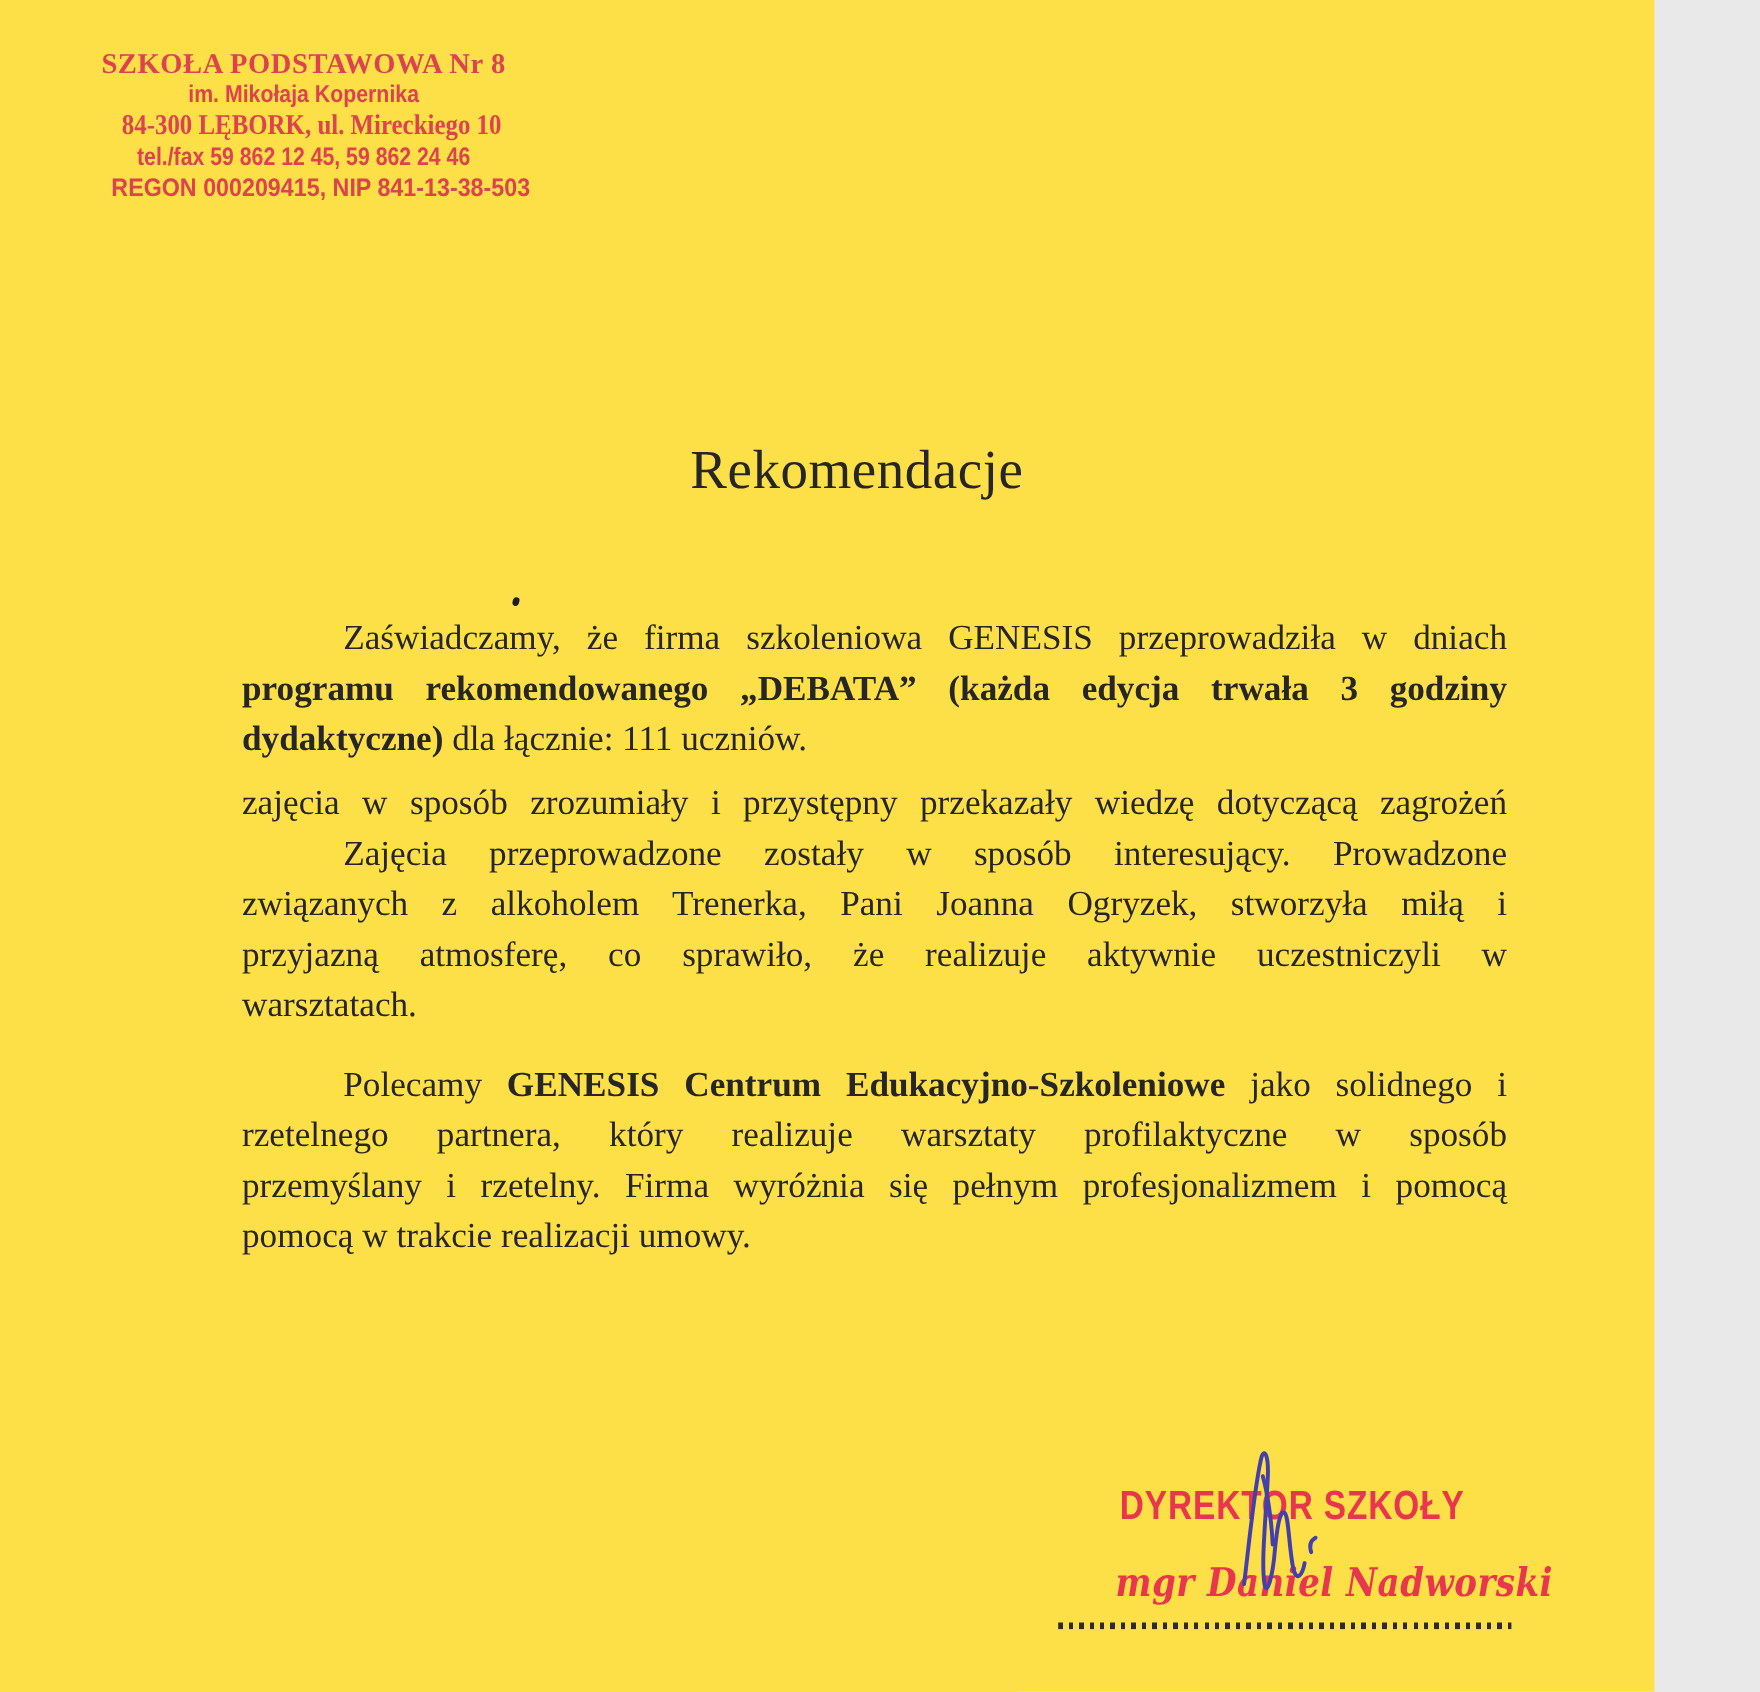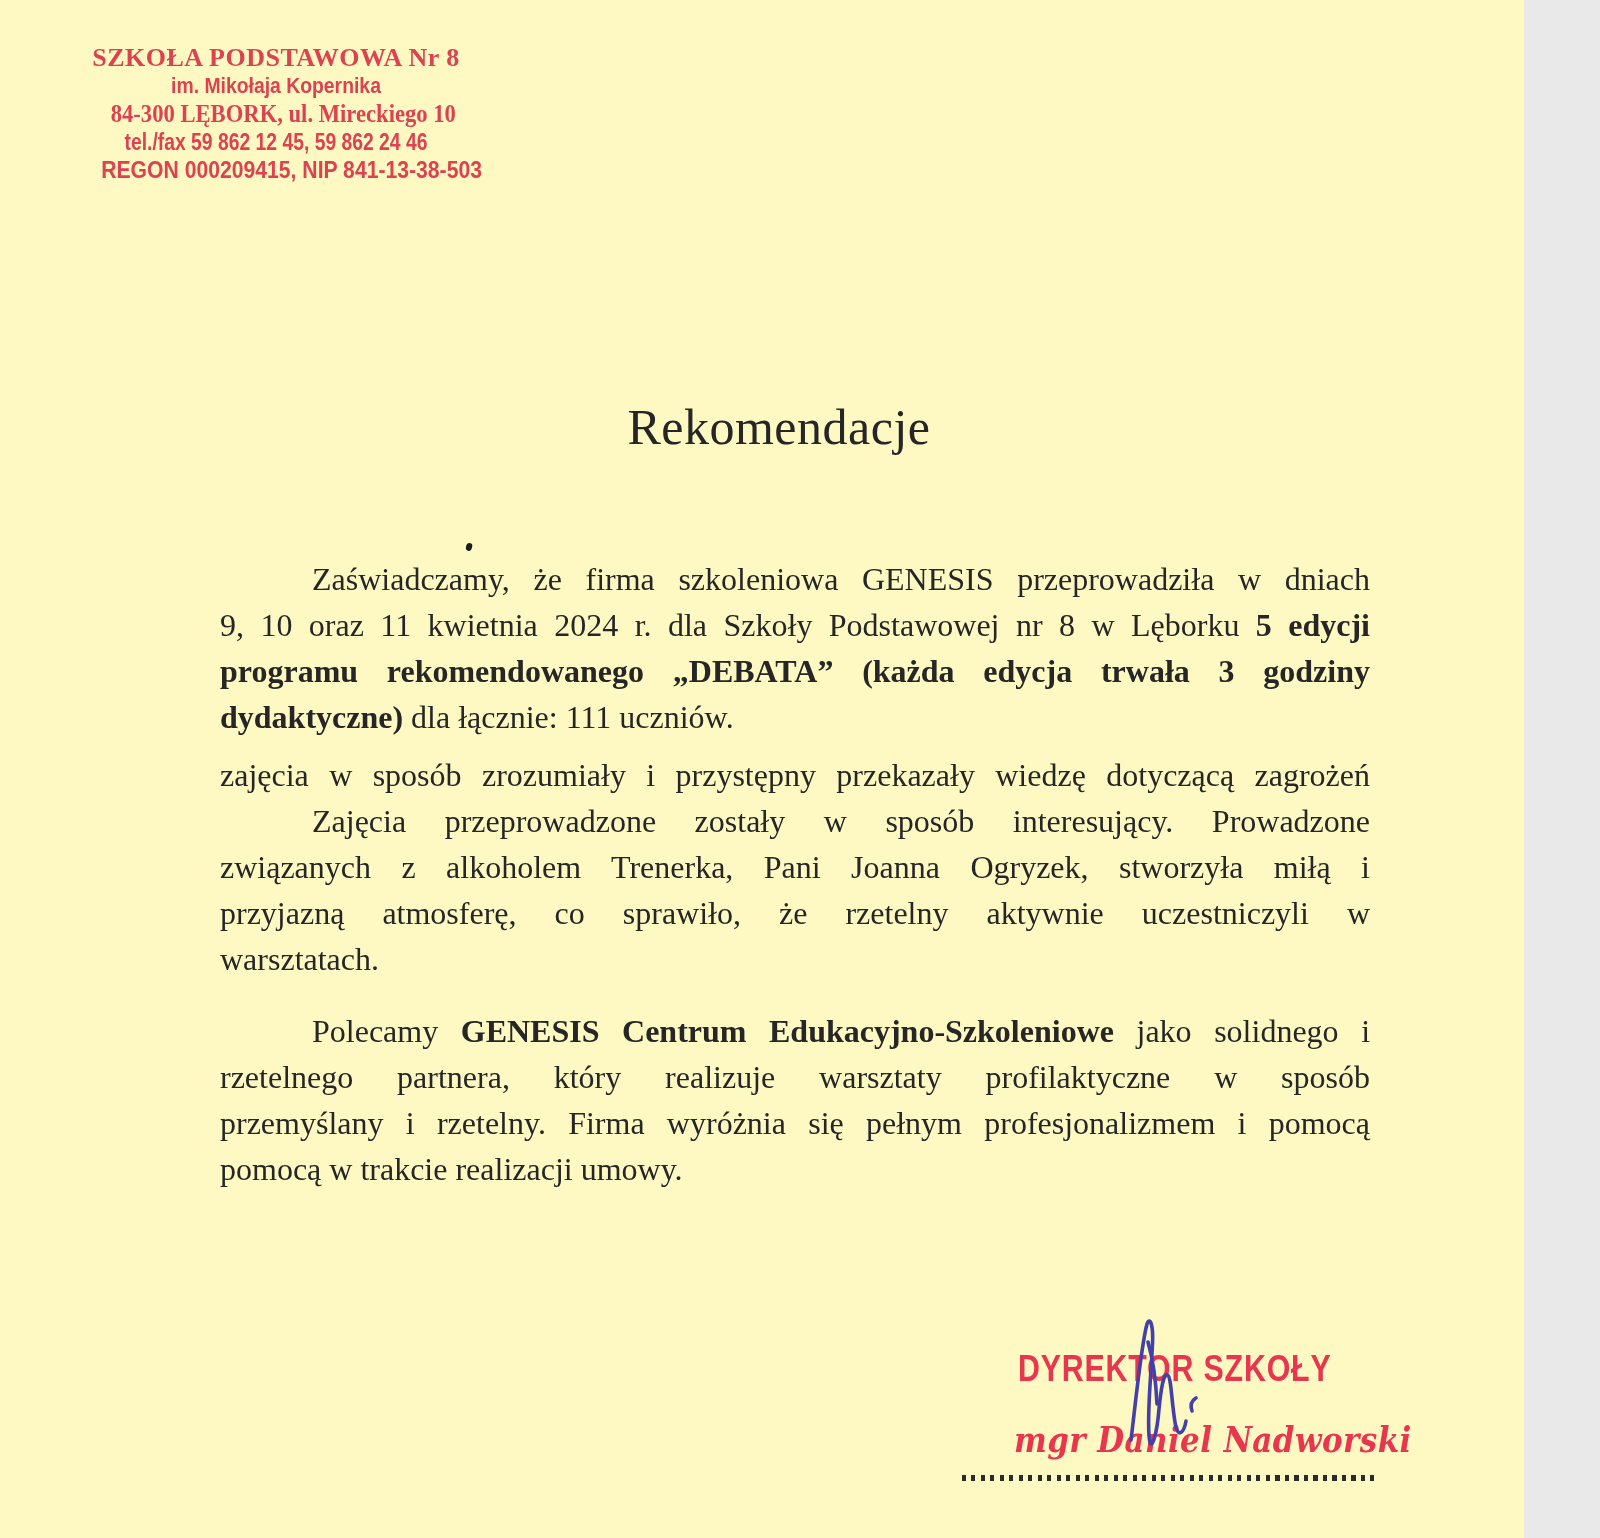--- a/index.html
+++ b/index.html
@@ -1,23 +1,22 @@
 <!DOCTYPE html>
 <html><head>
 <meta charset="utf-8">
 <style>
   html,body { margin:0; padding:0; background:#e9e9e9; }
   .page {
     position:relative;
     width:1504px; height:1538px;
-    background:#fef9c3;
+    background:#fde047;
     font-family:"Liberation Serif", serif;
     color:#262626;
     overflow:hidden;
-    padding-left:20px;
   }
 
   
   .stamp {
     position:absolute; left:86px; top:44px; width:380px;
     text-align:center; color:var(--stamp-red);
     font-weight:bold; line-height:28px;
   }
   .stamp-line { transform-origin:50% 50%; white-space:nowrap; }
   .stamp-line:nth-child(1){ font-family:"Liberation Serif", serif; font-size:26px; letter-spacing:.5px; }
@@ -91,29 +90,28 @@
     </div>
 
 
   <div class="title">Rekomendacje</div>
 
   <div class="artifact-dot"></div>
 
   <div class="body">
       <div class="para">
         <div class="line indent"><span>Zaświadczamy, że firma szkoleniowa GENESIS przeprowadziła w dniach</span></div>
-        <div class="line"><span>9, 10 oraz 11 kwietnia 2024 r. dla Szkoły Podstawowej nr 8 w Lęborku </span><span class="b">5 edycji</span></div>
         <div class="line"><span class="b">programu rekomendowanego „DEBATA” (każda edycja trwała 3 godziny</span></div>
         <div class="line last"><span class="b">dydaktyczne)</span><span> dla łącznie: 111 uczniów.</span></div>
       </div>
       <div class="para">
         <div class="line"><span>zajęcia w sposób zrozumiały i przystępny przekazały wiedzę dotyczącą zagrożeń</span></div>
         <div class="line indent"><span>Zajęcia przeprowadzone zostały w sposób interesujący. Prowadzone</span></div>
         <div class="line"><span>związanych z alkoholem Trenerka, Pani Joanna Ogryzek, stworzyła miłą i</span></div>
-        <div class="line"><span>przyjazną atmosferę, co sprawiło, że rzetelny aktywnie uczestniczyli w</span></div>
+        <div class="line"><span>przyjazną atmosferę, co sprawiło, że realizuje aktywnie uczestniczyli w</span></div>
         <div class="line last"><span>warsztatach.</span></div>
       </div>
       <div class="para">
         <div class="line indent"><span>Polecamy </span><span class="b">GENESIS Centrum Edukacyjno-Szkoleniowe</span><span> jako solidnego i</span></div>
         <div class="line"><span>rzetelnego partnera, który realizuje warsztaty profilaktyczne w sposób</span></div>
         <div class="line"><span>przemyślany i rzetelny. Firma wyróżnia się pełnym profesjonalizmem i pomocą</span></div>
         <div class="line last"><span>pomocą w trakcie realizacji umowy.</span></div>
       </div>
     </div>
 

